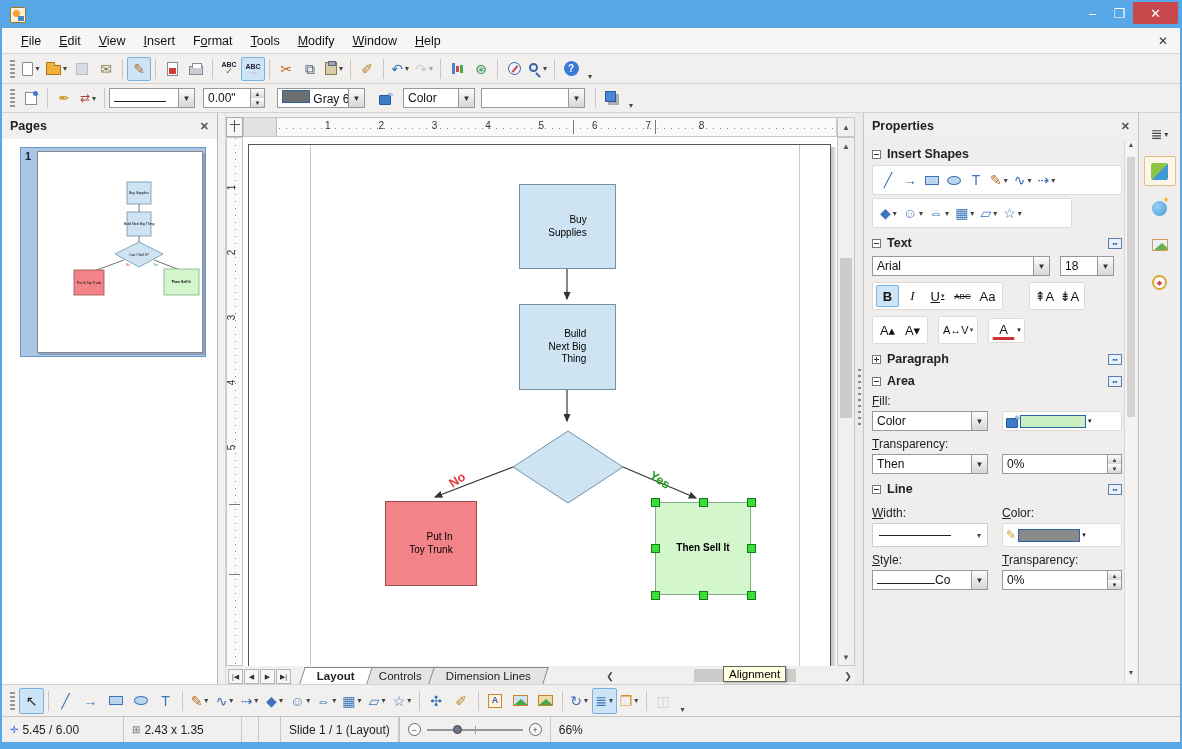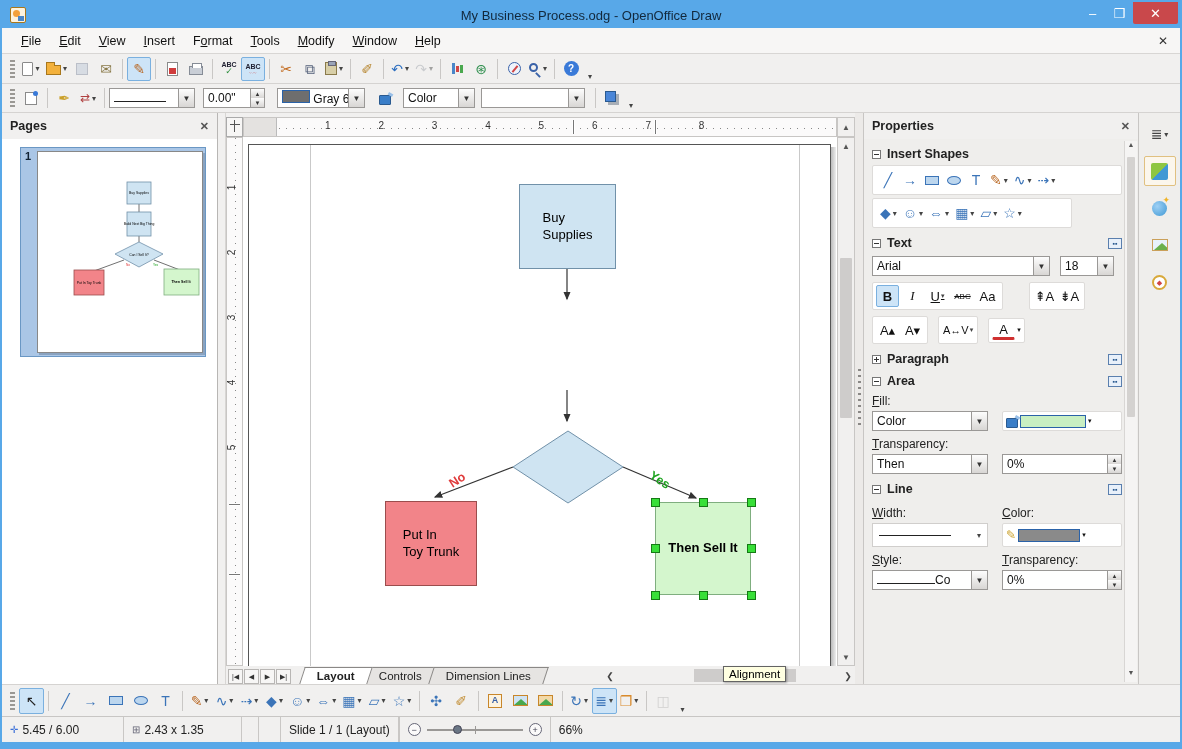--- a/index.html
+++ b/index.html
@@ -117,21 +117,21 @@
 .ruler-v .num{position:absolute;left:2px;font-size:10px;color:#333;transform:rotate(-90deg)}
 .ruler-v .mark{left:2px;right:2px;height:3px;border-top:1px solid #fff;border-bottom:1px solid #fff}
 .scroll-topbtn{width:18px;background:#f1f0ef;border:1px solid #c8c6c4;display:flex;align-items:center;justify-content:center;font-size:8px;color:#555}
 .canvas-row{height:529px;display:flex;flex:0 0 auto}
 .viewport{position:relative;width:594px;background:#fff;overflow:hidden}
 
 .pg-line{position:absolute;background:#c9c9c9}
 .pg-edge{position:absolute;background:#555}
 .pg-shadow{position:absolute;background:linear-gradient(90deg,#bbb,#eee)}
 
-.shape{position:absolute;display:flex;align-items:center;justify-content:center;text-align:left;font-size:13px;line-height:1.25;color:#000}
+.shape{position:absolute;display:flex;align-items:center;justify-content:center;text-align:right;font-size:10px;line-height:1.25;color:#000}
 .shape-label{white-space:pre-line}
 .proc{background:#cfe4f2;border:1px solid #7191a9}
 .stop{background:#f28489;border:1px solid #9b4d4d}
 .go{background:#d4f6cd;border:1px solid #7fae7f;font-weight:bold}
 .branch-label{position:absolute;font-weight:bold;font-size:12.5px}
 .handle{position:absolute;width:9px;height:9px;background:#38df38;border:1px solid #157a15}
 .vscroll{width:18px;background:#f1f0ef;border:1px solid #c8c6c4;position:relative}
 .vscroll .arr{position:absolute;left:0;right:0;height:16px;display:flex;align-items:center;justify-content:center;font-size:8px;color:#555}
 .vscroll .thumb{position:absolute;left:2px;right:2px;background:#cecccb;border-radius:1px}
 
@@ -190,21 +190,20 @@
 
 .tooltip{position:absolute;left:723px;top:666px;background:#ffffe1;border:1px solid #646464;padding:1px 5px;font-size:11.5px;color:#000;z-index:99;box-shadow:1px 1px 2px rgba(0,0,0,.3)}
 </style>
 </head>
 <body>
 
 <div class="window">
 
   <div class="titlebar">
     <span class="app-icon"></span>
-    <span class="title-text">My Business Process.odg - OpenOffice Draw</span>
     <span class="win-controls">
       <span class="win-btn">–</span>
       <span class="win-btn">❒</span>
       <span class="win-btn close">✕</span>
     </span>
   </div>
 
   <div class="menubar">
     <span style="display:flex">
         <span class="menu-item"><span class="u">F</span>ile</span>
@@ -439,20 +438,25 @@
             <line x1="324" y1="253" x2="324" y2="284" stroke="#333" stroke-width="1.2" marker-end="url(#ah)"></line>
             <line x1="270" y1="330" x2="192" y2="360" stroke="#333" stroke-width="1.2" marker-end="url(#ah)"></line>
             <line x1="380" y1="330" x2="453" y2="361" stroke="#333" stroke-width="1.2" marker-end="url(#ah)"></line>
             <polygon points="325,294 380,330 325,366 270,330" fill="#cfe4f2" stroke="#7191a9" stroke-width="1"></polygon>
           </svg>
 
           <div class="shape proc" style="left:276px;top:47px;width:97px;height:85px">
             <span class="shape-label">Buy
 Supplies</span>
           </div>
+          <div class="shape proc" style="left:276px;top:167px;width:97px;height:86px">
+            <span class="shape-label">Build
+Next Big
+Thing</span>
+          </div>
           <div class="branch-label" style="left:206px;top:336px;color:#e03c3c;transform:rotate(-33deg)">No</div>
           <div class="branch-label" style="left:406px;top:336px;color:#1fa421;transform:rotate(33deg)">Yes</div>
           <div class="shape stop" style="left:142px;top:364px;width:92px;height:85px">
             <span class="shape-label">Put In
 Toy Trunk</span>
           </div>
           <div class="shape go" style="left:412px;top:365px;width:96px;height:93px">
             <span class="shape-label">Then Sell It</span>
           </div>
 

